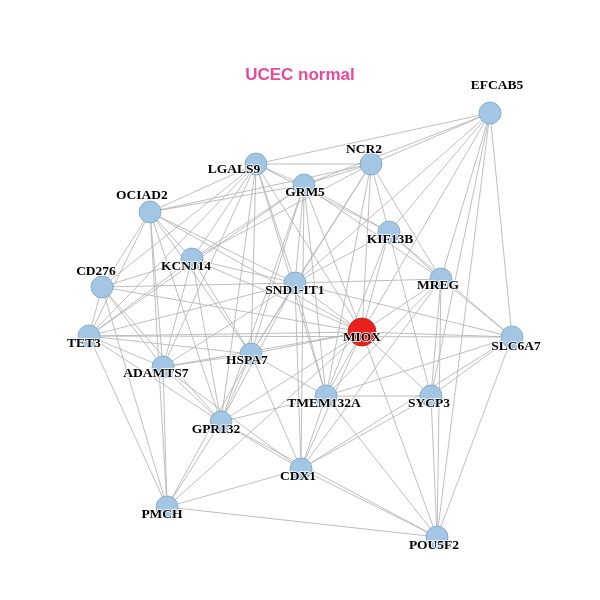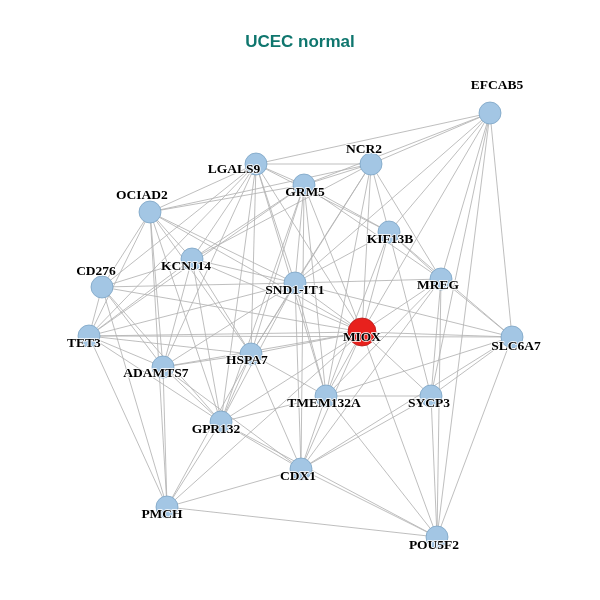--- a/index.html
+++ b/index.html
@@ -222,14 +222,14 @@
         <text x="247" y="364" class="node-label" fill="#000000">HSPA7</text>
         <text x="156" y="377" class="node-label" fill="#000000">ADAMTS7</text>
         <text x="324" y="407" class="node-label" fill="#000000">TMEM132A</text>
         <text x="429" y="407" class="node-label" fill="#000000">SYCP3</text>
         <text x="216" y="433" class="node-label" fill="#000000">GPR132</text>
         <text x="298" y="480" class="node-label" fill="#000000">CDX1</text>
         <text x="162" y="518" class="node-label" fill="#000000">PMCH</text>
         <text x="434" y="549" class="node-label" fill="#000000">POU5F2</text>
       </g>
   </svg>
-  <div class="title" style="color: #0f766e;">UCEC normal</div>
+  <div class="title" style="color: #ec4899; margin-top: 33px;">UCEC normal</div>
 </div>
 
 </body></html>

